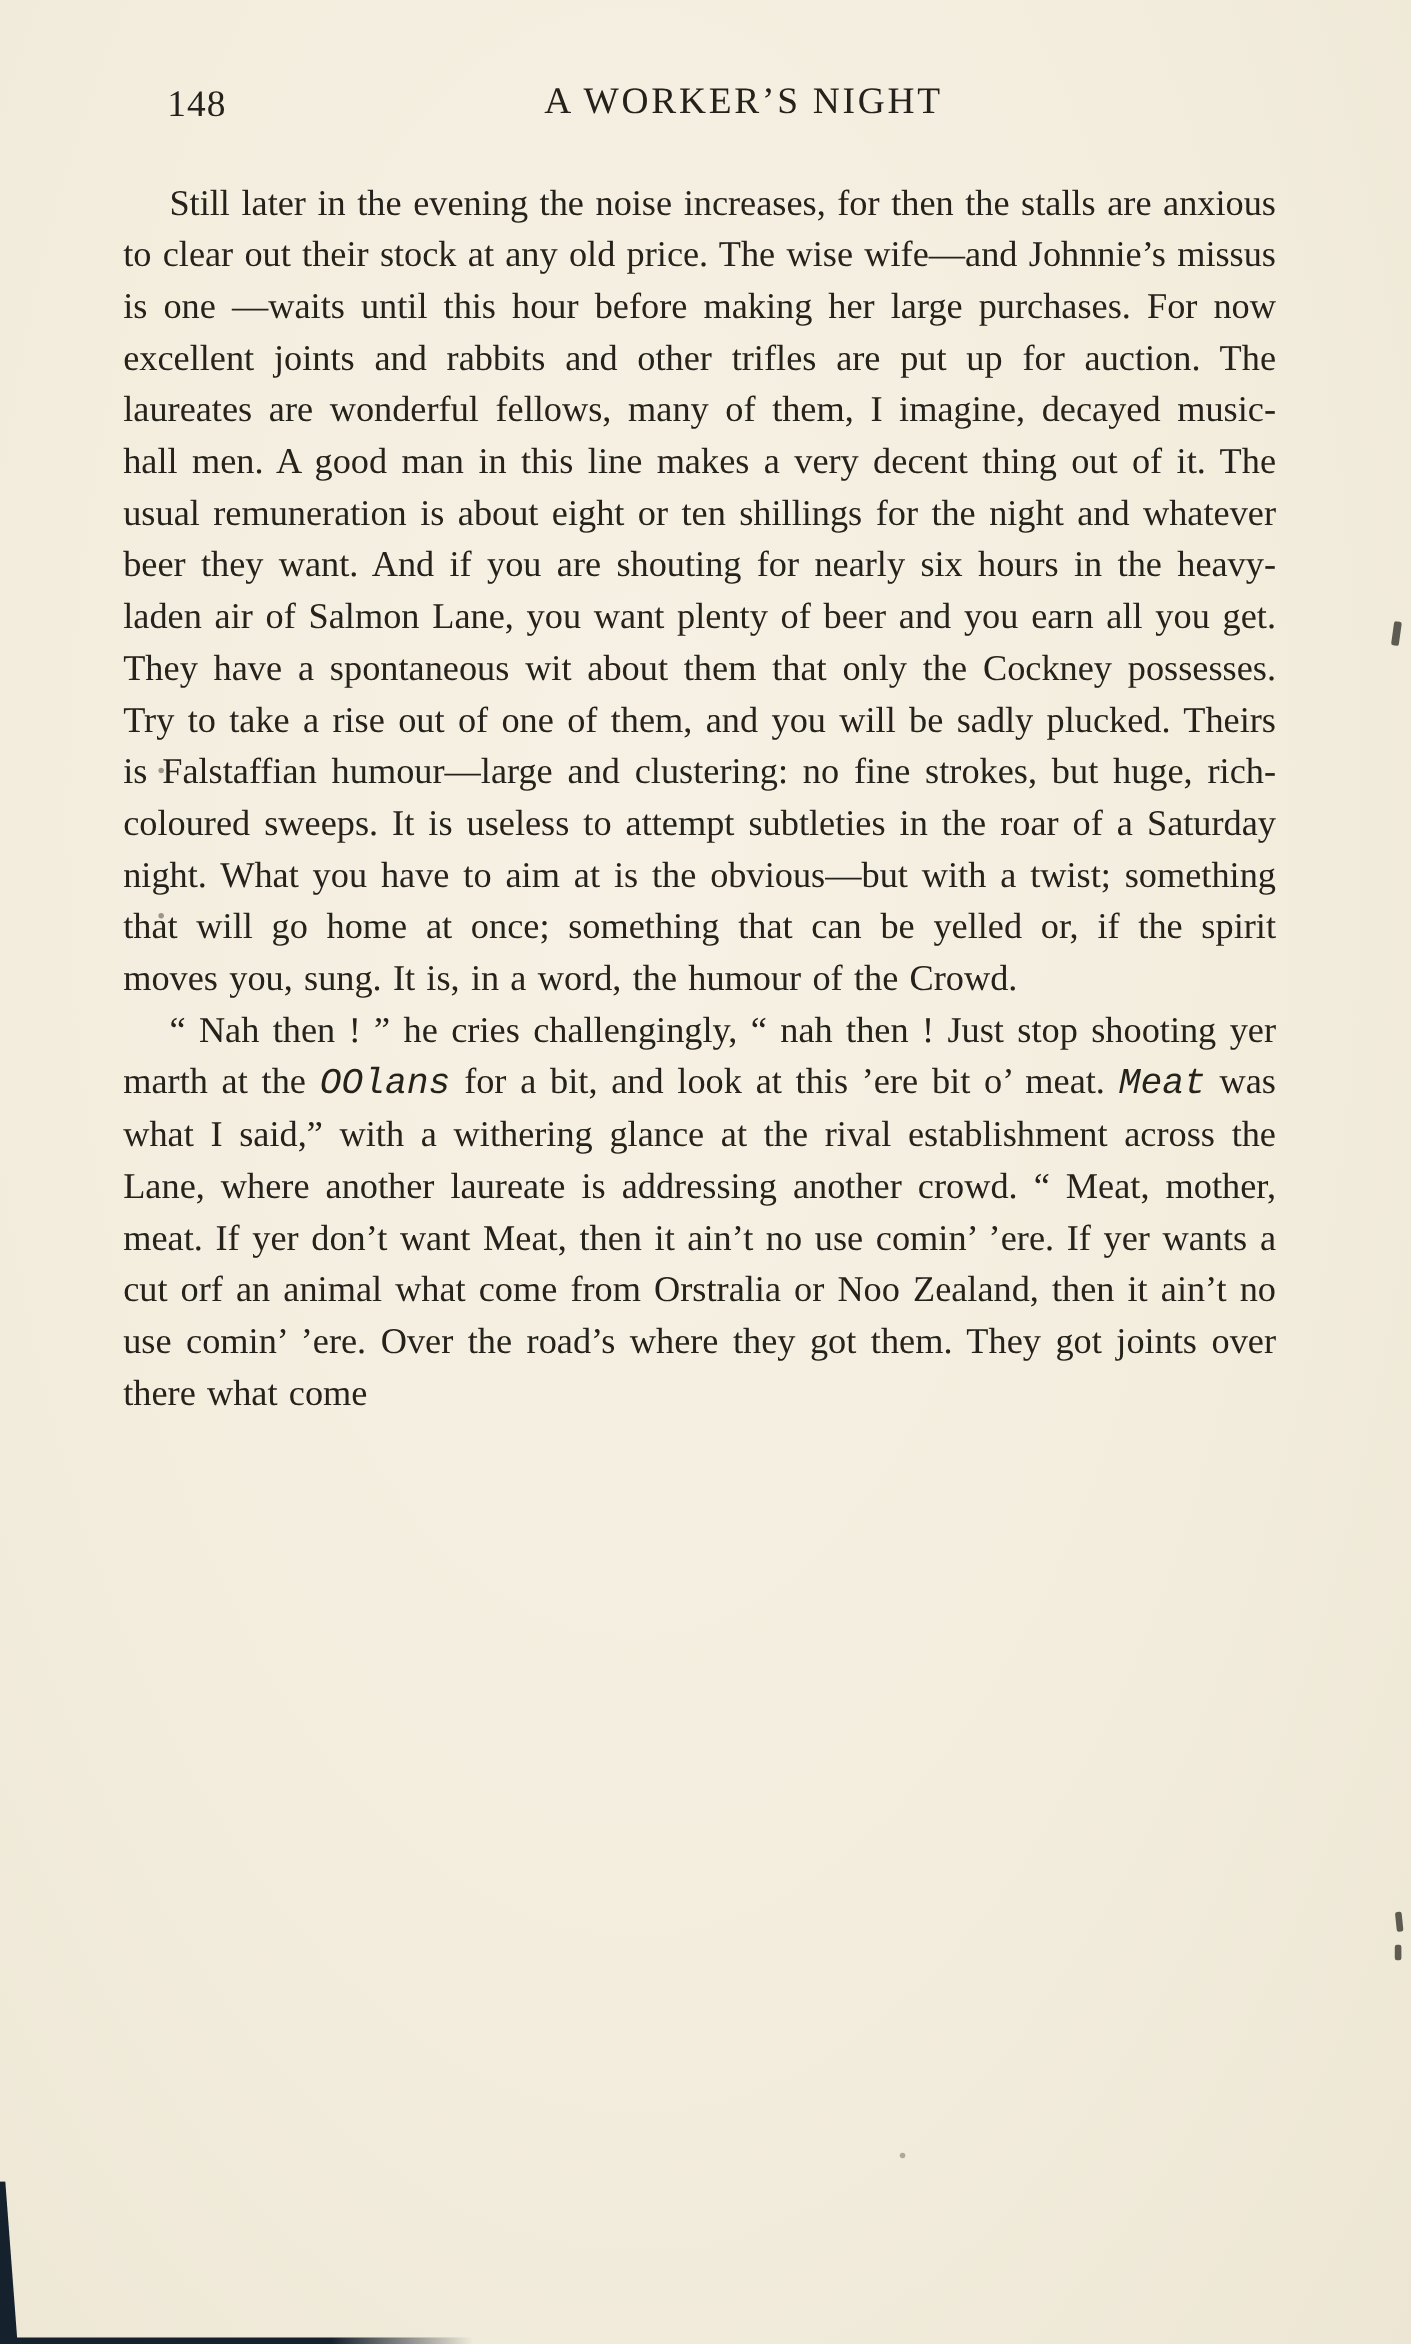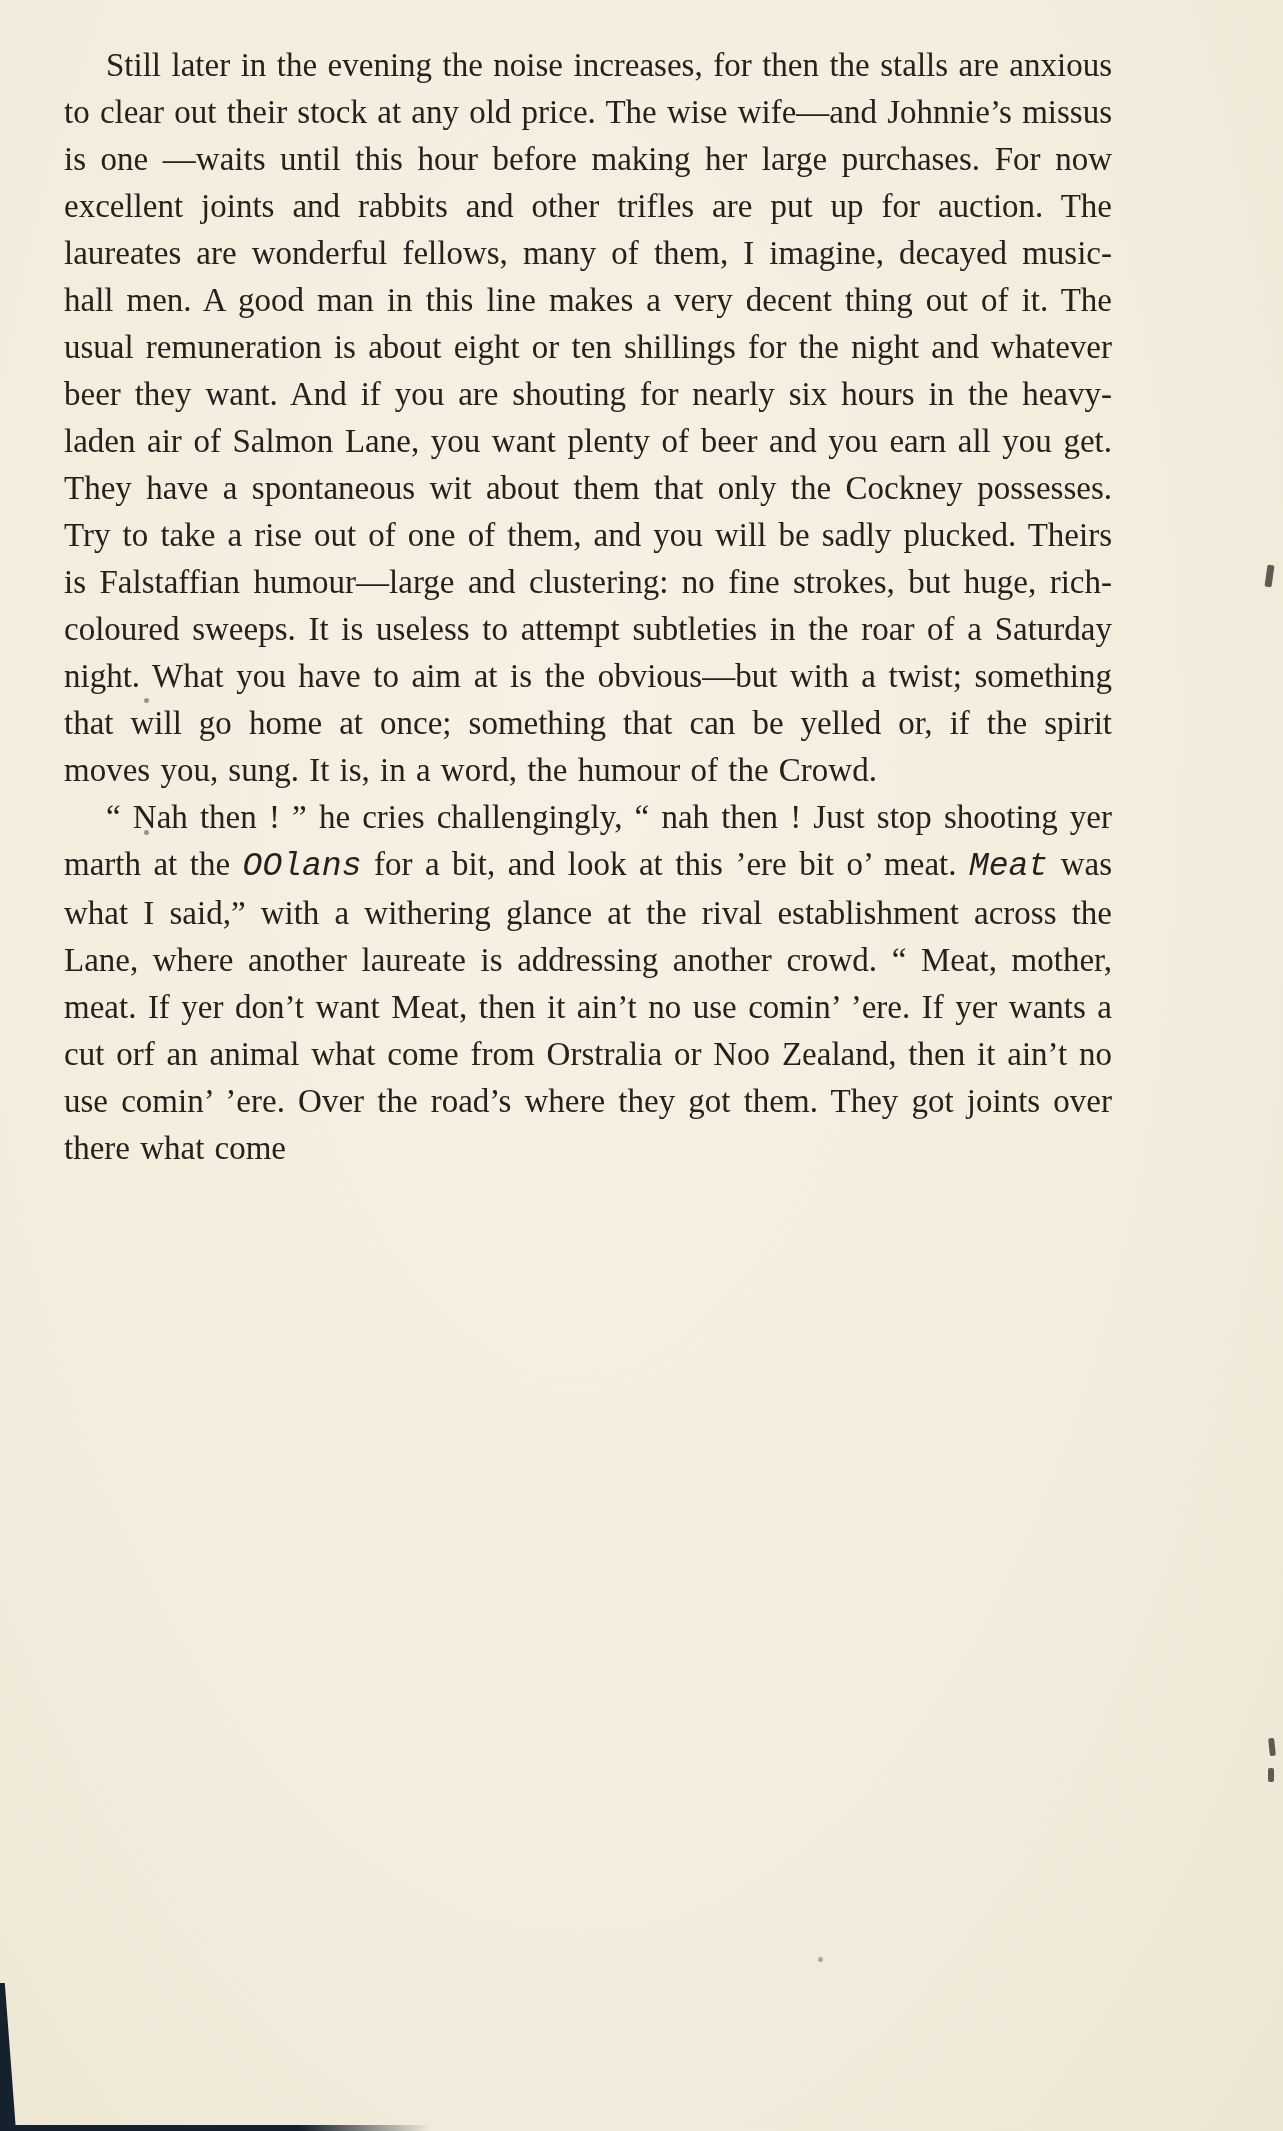--- a/index.html
+++ b/index.html
@@ -28,21 +28,21 @@
     letter-spacing: 1px;
   }
   .running-title {
     margin: 0;
     font-size: 34px;
     font-weight: normal;
     text-align: center;
     letter-spacing: 2.5px;
   }
   .page-body {
-    margin: 42px 0 0 64px;
+    margin: 42px 0 0 112px;
     width: 1048px;
     font-size: 33px;
     line-height: 47px;
     text-align: justify;
     word-spacing: 0.06em;
   }
   .para { margin: 0; text-indent: 42px; }
   .it { font-style: italic; font-family: Liberation Mono, monospace; }
 
   
@@ -76,20 +76,24 @@
     left: 0; bottom: 0;
     width: 430px; height: 6px;
     background: linear-gradient(to right, #16212e 70%, rgba(22,33,46,0));
   }
 </style>
 </head>
 <body>
 
 <div class="page">
 
+  <header class="page-header">
+    <span class="page-number">148</span>
+    <h1 class="running-title">A WORKER’S NIGHT</h1>
+  </header>
 
   <main class="page-body">
     <p class="para">Still later in the evening the noise increases, for then the stalls are anxious to clear out their stock at any old price.  The wise wife—and Johnnie’s missus is one —waits until this hour before making her large purchases.  For now excellent joints and rabbits and other trifles are put up for auction.  The laureates are wonderful fellows, many of them, I imagine, decayed music-hall men.  A good man in this line makes a very decent thing out of it.  The usual remuneration is about eight or ten shillings for the night and whatever beer they want.  And if you are shouting for nearly six hours in the heavy-laden air of Salmon Lane, you want plenty of beer and you earn all you get.  They have a spontaneous wit about them that only the Cockney possesses.  Try to take a rise out of one of them, and you will be sadly plucked.  Theirs is Falstaffian humour—large and clustering: no fine strokes, but huge, rich-coloured sweeps.  It is useless to attempt subtleties in the roar of a Saturday night.  What you have to aim at is the obvious—but with a twist; something that will go home at once; something that can be yelled or, if the spirit moves you, sung.  It is, in a word, the humour of the Crowd.</p>
     <p class="para"><span>“ Nah then ! ” he cries challengingly, “ nah then !  Just stop shooting yer marth at the </span><span class="it">OOlans</span><span> for a bit, and look at this ’ere bit o’ meat.  </span><span class="it">Meat</span><span> was what I said,” with a withering glance at the rival establishment across the Lane, where another laureate is addressing another crowd.  “ Meat, mother, meat.  If yer don’t want Meat, then it ain’t no use comin’ ’ere.  If yer wants a cut orf an animal what come from Orstralia or Noo Zealand, then it ain’t no use comin’ ’ere.  Over the road’s where they got them.  They got joints over there what come</span></p>
   </main>
 
   <span class="speck speck-1"></span>
   <span class="speck speck-2"></span>
   <span class="speck speck-3"></span>
   <span class="edge-mark edge-mark-1"></span>

